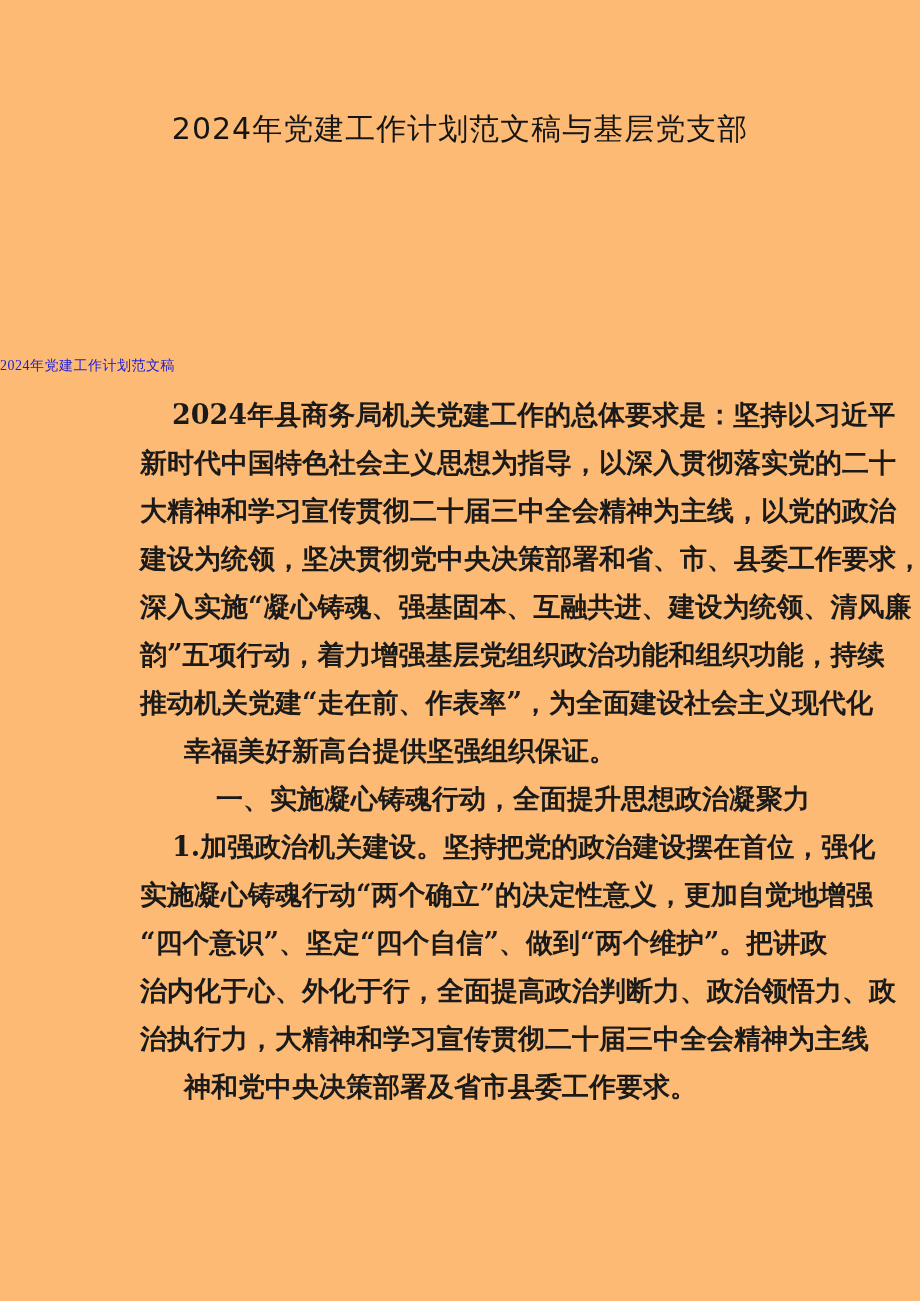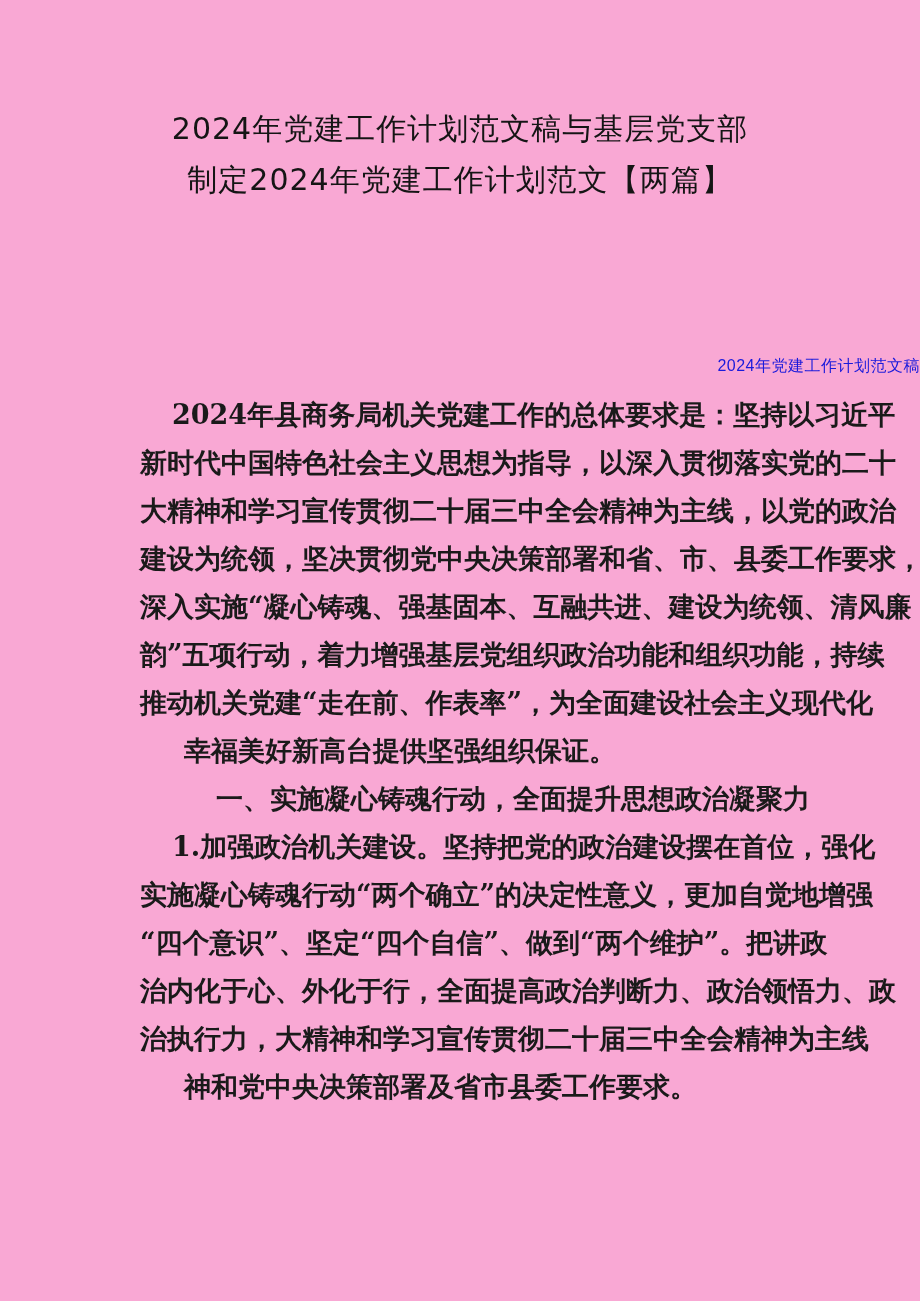--- a/index.html
+++ b/index.html
@@ -12,21 +12,21 @@
       height: 1301px;
       position: relative;
       overflow: hidden;
       color: #111111;
     }
     .page {
       position: absolute;
       left: 0; top: 0;
       width: 920px;
       height: 1301px;
-      background: #f9a8d4;
+      background: #fdba74;
     }
     .doc-title {
       position: absolute;
       left: 0;
       width: 920px;
       top: 103px;
       text-align: center;
       font-family: "DejaVu Sans", "Liberation Sans", sans-serif;
       font-size: 30px;
       line-height: 51px;
@@ -34,23 +34,23 @@
       letter-spacing: 1px;
     }
     .doc-title div {
       white-space: nowrap;
     }
     .section-title {
       position: absolute;
       left: 0;
       width: 920px;
       top: 352px;
-      text-align: right;
-      font-family: Liberation Sans, sans-serif;
-      font-size: 16px;
+      text-align: left;
+      font-family: Liberation Serif, serif;
+      font-size: 14px;
       line-height: 28px;
       color: #1a1adc;
       letter-spacing: 0.5px;
     }
     .body-text {
       position: absolute;
       left: 140px;
       top: 391px;
       width: 646px;
       font-family: "DejaVu Serif", "Liberation Serif", serif;
@@ -74,21 +74,20 @@
       margin-left: 44px;
     }
   </style>
 </head>
 <body>
 
 <div class="page">
 
   <div class="doc-title">
     <div>2024年党建工作计划范文稿与基层党支部</div>
-    <div>制定2024年党建工作计划范文【两篇】</div>
   </div>
 
   <div class="section-title">2024年党建工作计划范文稿</div>
 
   <div class="body-text">
 
     <span class="line indent">2024年县商务局机关党建工作的总体要求是：坚持以习近平</span>
     <span class="line">新时代中国特色社会主义思想为指导，以深入贯彻落实党的二十</span>
     <span class="line">大精神和学习宣传贯彻二十届三中全会精神为主线，以党的政治</span>
     <span class="line">建设为统领，坚决贯彻党中央决策部署和省、市、县委工作要求，</span>

